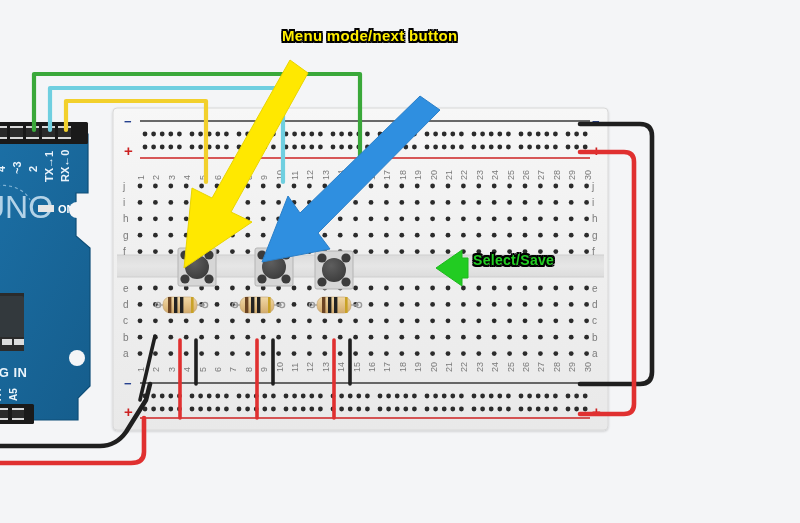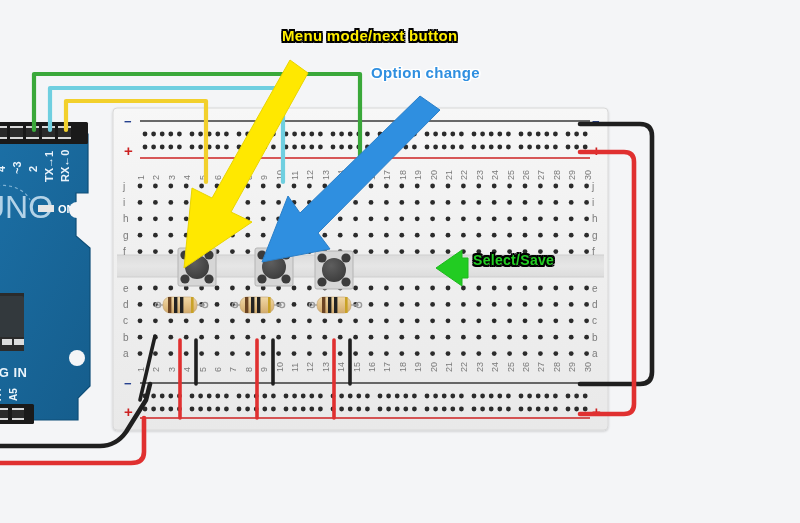--- a/index.html
+++ b/index.html
@@ -877,16 +877,15 @@
 
       <path d="M 420 96 L 440 110 L 318 233 L 330 249 L 262 262
                L 288 196 L 300 213 Z" fill="#2f8fe0" stroke="#2a7fc8" stroke-width="1"></path>
 
       <path d="M 462 258 L 462 250 L 436 268 L 462 286 L 462 278
                L 468 278 L 468 258 Z" fill="#22cc22" stroke="#1eb81e" stroke-width="1"></path>
     </g>
   </svg>
 
   <div class="anno anno-yellow">Menu mode/next button</div>
-  <div class="anno anno-blue">Option change</div>
   <div class="anno anno-green">Select/Save</div>
 
 </div>
 
 </body></html>

